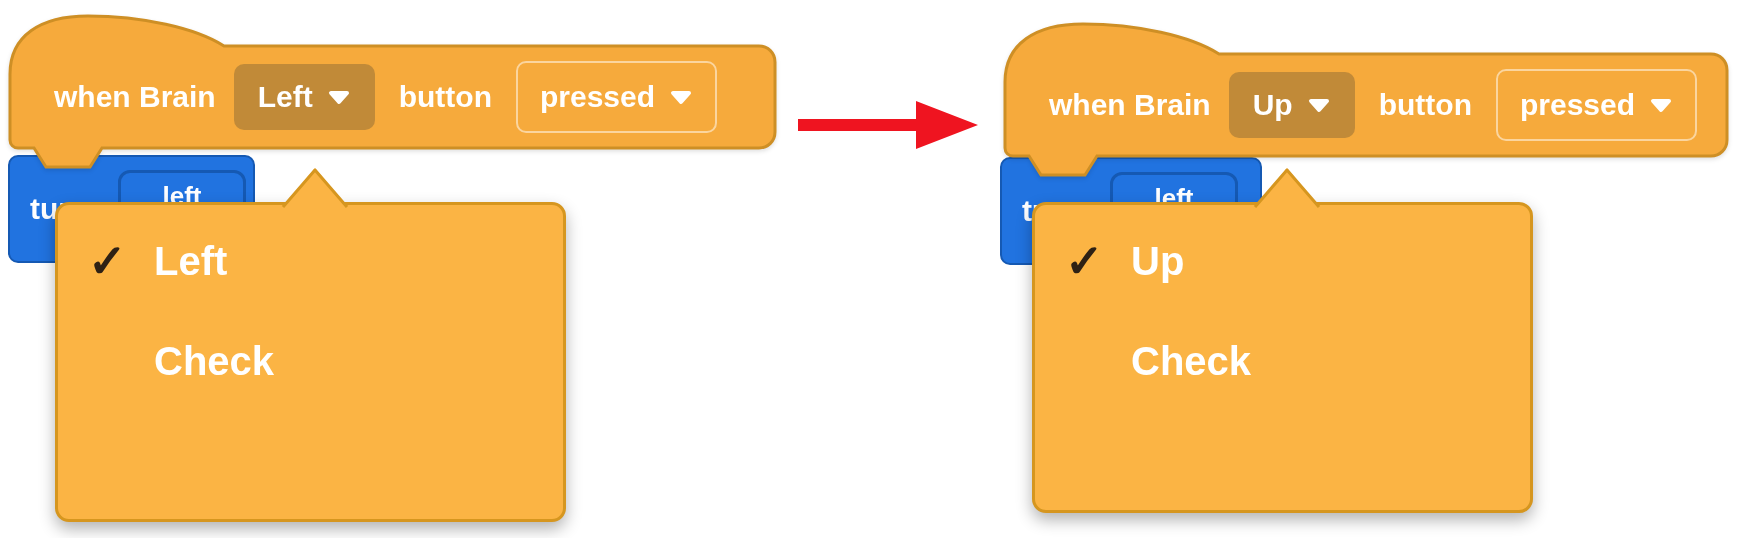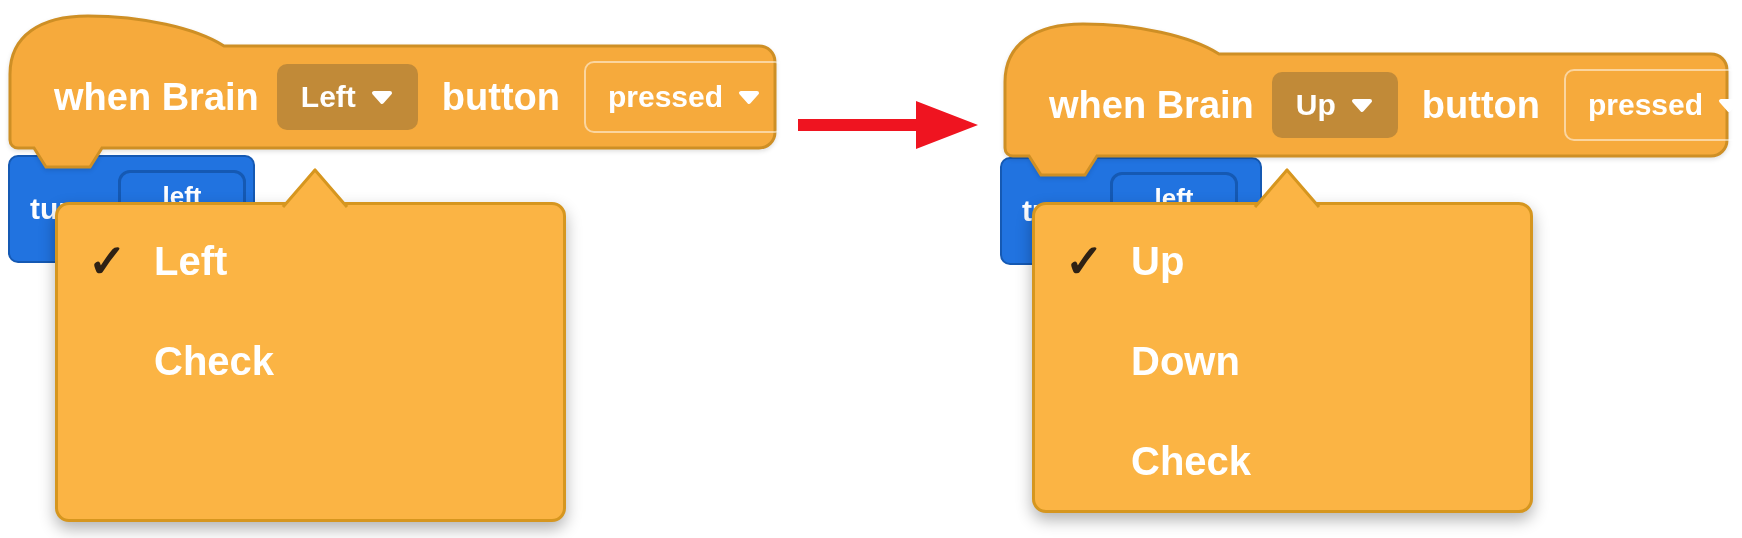--- a/index.html
+++ b/index.html
@@ -14,21 +14,21 @@
   .g-before{left:8px;top:12px;}
   .g-after{left:1003px;top:20px;}
 
   
   .hat-svg{position:absolute;left:0;top:0;z-index:2;filter:drop-shadow(0 2px 2px rgba(0,0,0,0.12));}
   .hat-svg path{fill:var(--block-orange);stroke:var(--block-stroke);stroke-width:3;}
   .hat-content{
     position:absolute;left:0;top:34px;height:102px;z-index:3;
     display:flex;align-items:center;padding-left:46px;box-sizing:border-box;
   }
-  .hat-text{color:var(--text-white);font-size:38px;white-space:nowrap;}
+  .hat-text{color:var(--text-white);font-size:30px;white-space:nowrap;}
   .hat-text.prefix{margin-right:18px;}
   .hat-text.middle{margin:12px 24px;}
   .dd{display:flex;align-items:center;border-radius:10px;cursor:pointer;}
   .dd-filled{background:var(--filled-dropdown);height:66px;padding:0 24px;}
   .dd-outlined{border:2px solid rgba(255,255,255,0.5);height:68px;padding:0 22px;}
   .dd .dd-label{color:var(--text-white);font-size:30px;white-space:nowrap;margin-right:14px;}
   .dd svg{display:block;}
   .dd-arrow path{fill:var(--text-white);stroke:var(--text-white);stroke-width:4;stroke-linejoin:round;}
 
   
@@ -171,20 +171,16 @@
     <path class="pt-stroke" d="M2,41 L34,4 L66,41"></path>
   </svg>
 
   <div class="menu">
     <div class="menu-item">
       <span class="menu-check">✓</span>
       <span class="menu-item-label">Up</span>
     </div>
     <div class="menu-item unchecked">
       <span class="menu-check">✓</span>
-      <span class="menu-item-label">Down</span>
-    </div>
-    <div class="menu-item unchecked">
-      <span class="menu-check">✓</span>
       <span class="menu-item-label">Check</span>
     </div>
   </div>
 </div>
 
 </body></html>

